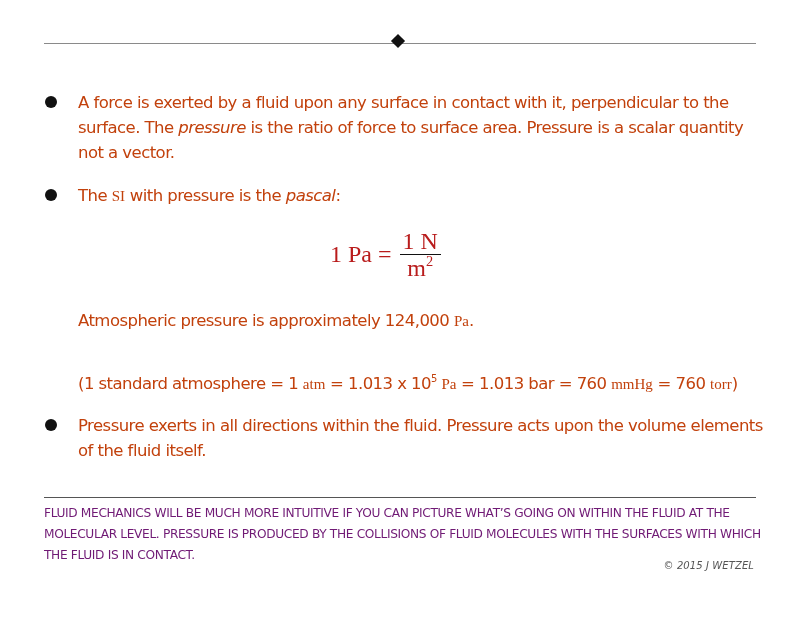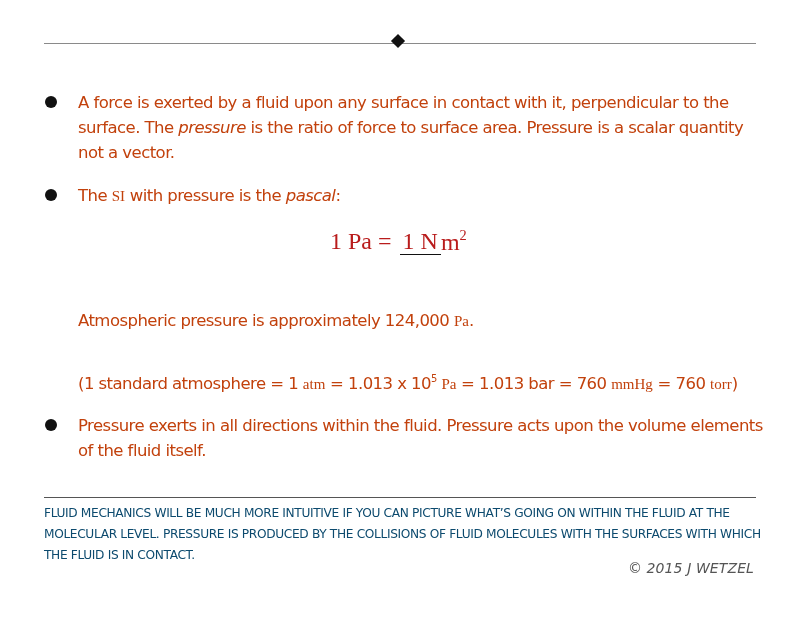--- a/index.html
+++ b/index.html
@@ -4,27 +4,27 @@
   <style>
     html, body { margin: 0; padding: 0; background: #ffffff; }
     body { width: 800px; height: 617px; position: relative; overflow: hidden; color: #111; font-family: "DejaVu Sans", sans-serif; }
     .top-rule { position: absolute; left: 44px; top: 43px; width: 712px; height: 0; border-top: 1.5px solid #8a8a8a; }
     .diamond { position: absolute; left: 393px; top: 36px; width: 10px; height: 10px; background: #111; transform: rotate(45deg); }
     .bullet-dot { position: absolute; left: 45px; width: 12px; height: 12px; border-radius: 50%; background: #111; }
     .para { position: absolute; left: 78px; width: 690px; font-family: "DejaVu Sans", sans-serif; font-size: 16.5px; line-height: 25px; letter-spacing: -0.55px; color: #c2410c; }
     .serif { font-family: "Liberation Serif", serif; font-size: 15px; letter-spacing: 0; }
     em { font-style: italic; }
     .formula { position: absolute; left: 330px; top: 228px; font-family: "Liberation Serif", serif; font-size: 24px; color: #b91c1c; display: flex; align-items: center; }
-    .frac { display: inline-flex; flex-direction: row; align-items: center; margin-left: 8px; }
+    .frac { display: inline-flex; flex-direction: column; align-items: center; margin-left: 8px; }
     .frac .num { padding: 0 3px; border-bottom: 1.5px solid #111; line-height: 26px; }
     .frac .den { line-height: 26px; }
     sup { font-size: 0.6em; vertical-align: 0.7em; line-height: 0; }
     .bottom-rule { position: absolute; left: 44px; top: 497px; width: 712px; border-top: 1.2px solid #555; }
-    .note { position: absolute; left: 44px; top: 503px; width: 720px; font-family: "DejaVu Sans", sans-serif; font-size: 12.2px; line-height: 21px; letter-spacing: -0.35px; color: #0c4a6e; text-transform: uppercase; }
-    .copyright { position: absolute; right: 46px; top: 560px; font-family: "DejaVu Sans", sans-serif; font-style: italic; font-size: 14px; color: #555; letter-spacing: 0.1px; }
+    .note { position: absolute; left: 44px; top: 503px; width: 720px; font-family: "DejaVu Sans", sans-serif; font-size: 12.2px; line-height: 21px; letter-spacing: -0.35px; color: #701a75; text-transform: uppercase; }
+    .copyright { position: absolute; right: 46px; top: 560px; font-family: "DejaVu Sans", sans-serif; font-style: italic; font-size: 10px; color: #555; letter-spacing: 0.1px; }
   </style>
 </head>
 <body>
 
 <div class="top-rule"></div>
 <div class="diamond"></div>
 
 <div class="bullet-dot" style="top:96px;"></div>
 <div class="para" style="top:90px;"><span>A force is exerted by a fluid upon any surface in contact with it, perpendicular to the surface.  The </span><em>pressure</em><span> is the ratio of force to surface area. Pressure is a scalar quantity not a vector.</span></div>
 

